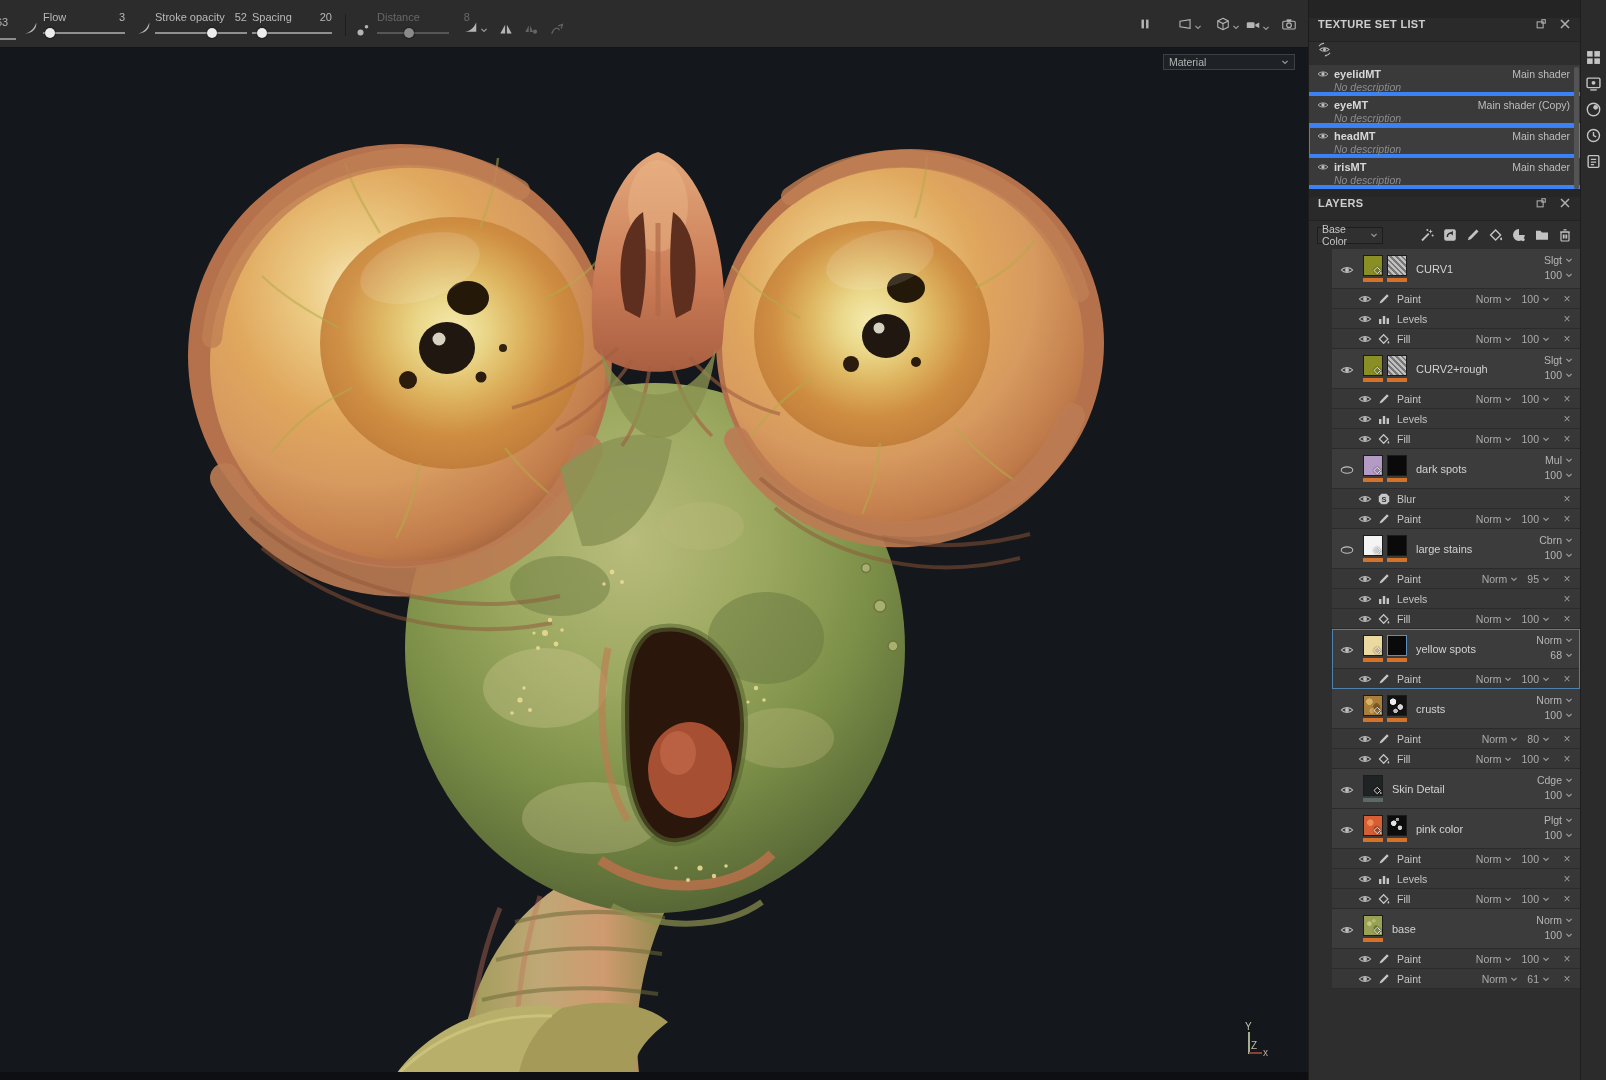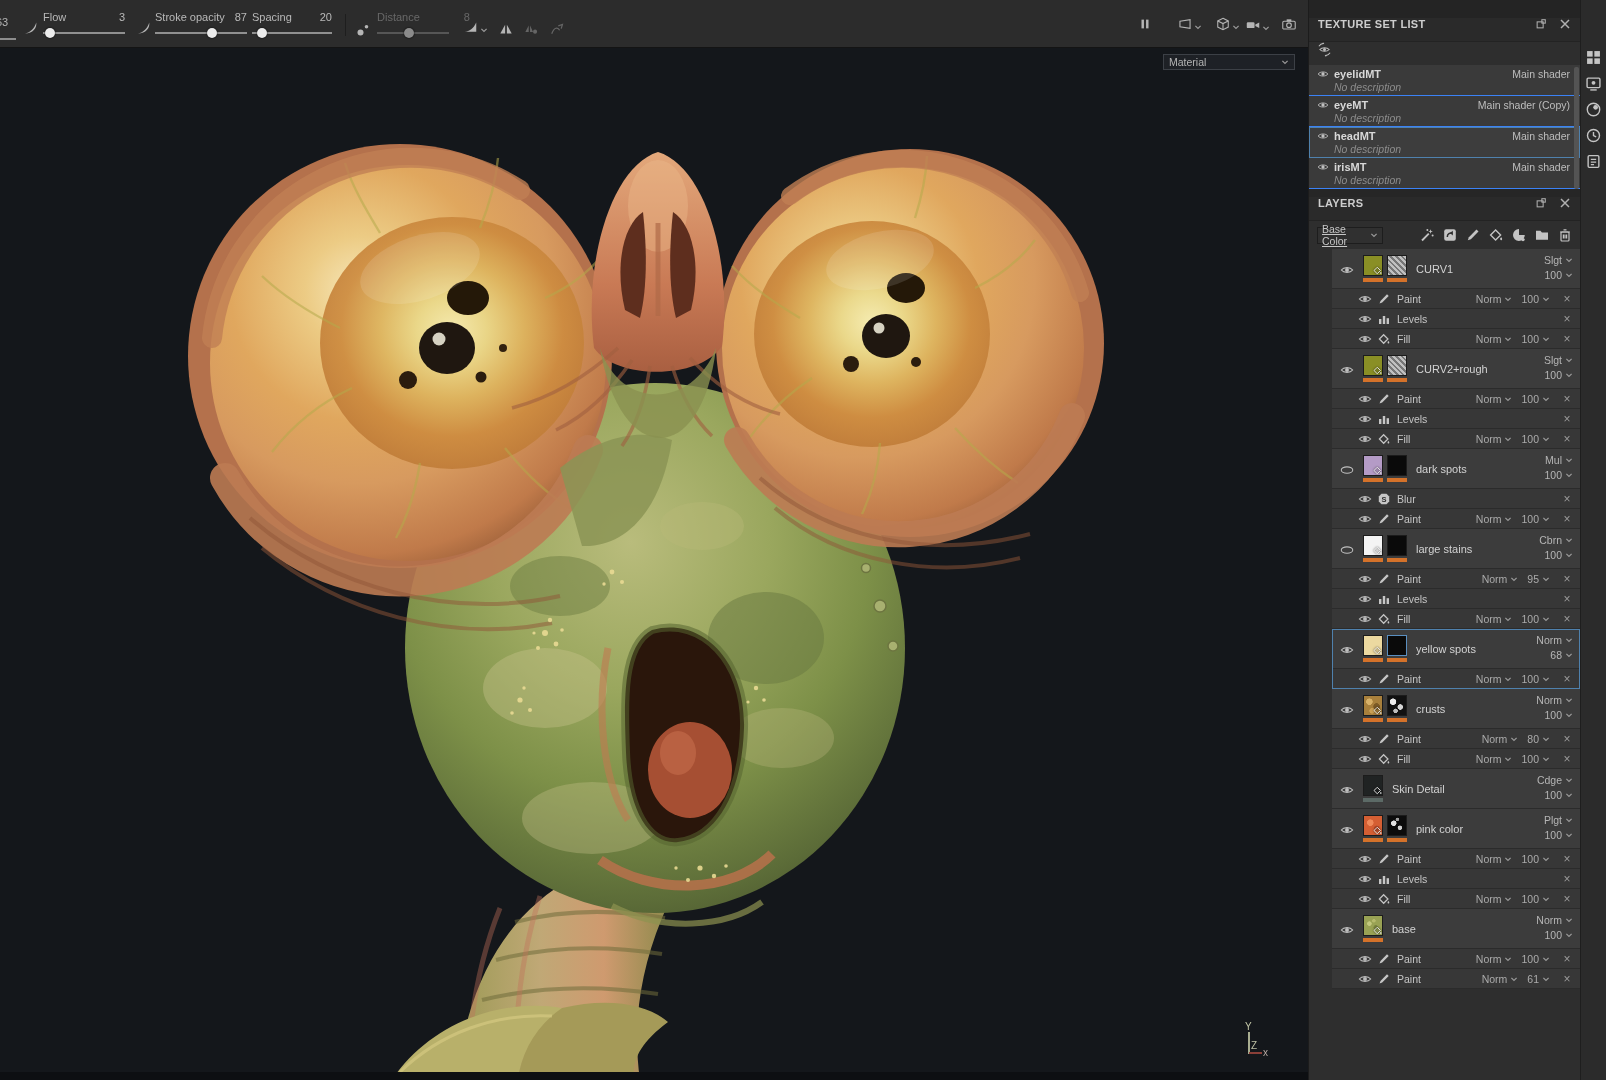--- a/index.html
+++ b/index.html
@@ -44,30 +44,30 @@
   .panel-header{height:24px;background:#2a2a2a;display:flex;align-items:flex-start;padding:0 9px;box-sizing:border-box;border-bottom:1px solid #232323;}
   .panel-title{font-size:11px;font-weight:bold;letter-spacing:.3px;color:#cdcdcd;}
   .ph-icons{margin-left:auto;display:flex;gap:12px;color:#b0b0b0;}
   .ph-icons .ic{width:12px;height:12px;cursor:pointer;}
 
   .tsl-toolbar{height:23px;display:flex;align-items:flex-start;gap:10px;padding:0 8px;background:#2e2e2e;flex-direction:column;}
   .tsl-toolbar .ic{width:15px;height:15px;color:#bdbdbd;cursor:pointer;}
   .settings-btn{margin-left:auto;display:flex;align-items:center;gap:4px;height:16px;padding:0 7px;background:#3a3a3a;
                 border:1px solid #525252;border-radius:2px;font-size:10.5px;color:#c2c2c2;cursor:pointer;}
   .tsl-list{position:relative;background:#292929;}
-  .tsl-item{height:31px;background:#3a3a3a;border-bottom:1px solid #3b82f6;padding:3px 10px 0 8px;box-sizing:border-box;cursor:pointer;}
+  .tsl-item{height:31px;background:#3a3a3a;border-bottom:4px solid #3b82f6;padding:3px 10px 0 8px;box-sizing:border-box;cursor:pointer;}
   .tsl-item.selected{outline:1px solid #4f81ad;outline-offset:-1px;background:#3d3d3d;}
   .tsl-name-row{display:flex;align-items:center;gap:5px;font-size:11px;font-weight:bold;color:#d8d8d8;}
   .tsl-name-row .ic{width:12px;height:12px;color:#c0c0c0;}
   .tsl-shader{margin-left:auto;font-weight:normal;color:#bdbdbd;font-size:10.5px;}
   .tsl-desc{font-size:10.5px;font-style:italic;color:#8d8d8d;margin-left:17px;margin-top:1px;}
   .tsl-scroll{position:absolute;right:1px;top:2px;width:5px;height:122px;background:#545454;border-radius:2px;}
   .midgap{height:8px;background:#262626;}
 
-  .layers-toolbar{height:28px;display:flex;align-items:center;padding:0 8px;background:#2e2e2e;text-decoration:underline;}
+  .layers-toolbar{height:28px;display:flex;align-items:center;padding:0 8px;background:#2e2e2e;}
   .bc-dd{width:66px;height:17px;background:#303030;border:1px solid #1d1d1d;display:flex;align-items:center;
          font-size:10.5px;color:#c6c6c6;padding:0 4px;box-sizing:border-box;cursor:pointer;}
   .bc-dd .ic{margin-left:auto;}
   .lt-icons{margin-left:auto;display:flex;gap:9px;color:#c3c3c3;align-items:center;}
   .lt-icons .ic{width:14px;height:14px;cursor:pointer;}
 
   .layer-list{background:#303030;margin-left:23px;}
   .lgroup{position:relative;}
   .lgroup.selected{outline:1px solid #4f81ad;outline-offset:-1px;}
   .lrow{height:40px;background:#3c3c3c;border-bottom:1px solid #2b2b2b;display:flex;align-items:flex-start;box-sizing:border-box;cursor:pointer;}
@@ -264,21 +264,21 @@
 
     <span class="tbslot" style="left:137px;top:21px">
         <svg class="ic">
           <use href="#i-brush"></use>
         </svg>
       </span>
 
     <div class="sgroup" style="left:155px;width:92px">
       <div class="srow">
         <span>Stroke opacity</span>
-        <span>87</span>
+        <span>52</span>
       </div>
       <div class="strack">
           <div class="sknob" style="left:62%"></div>
         </div>
     </div>
 
     <div class="sgroup" style="left:252px;width:80px">
       <div class="srow">
         <span>Spacing</span>
         <span>20</span>

